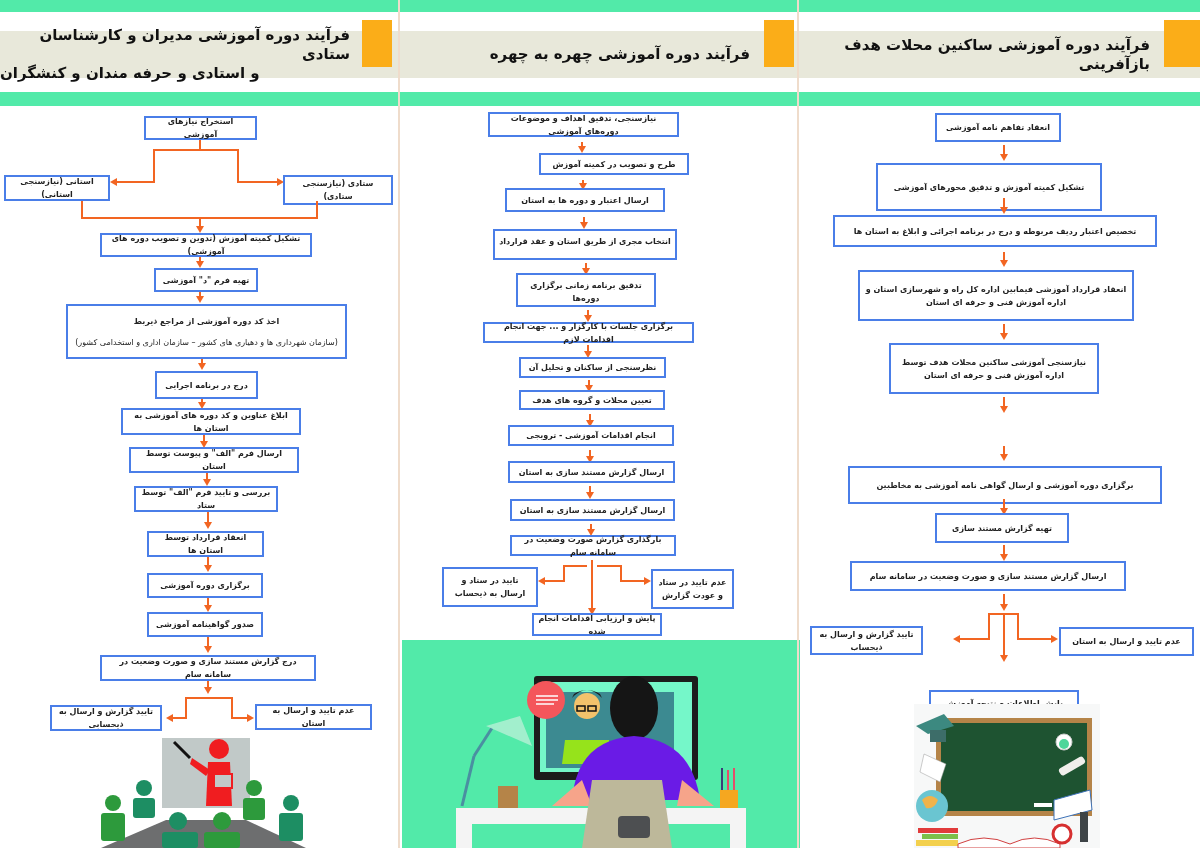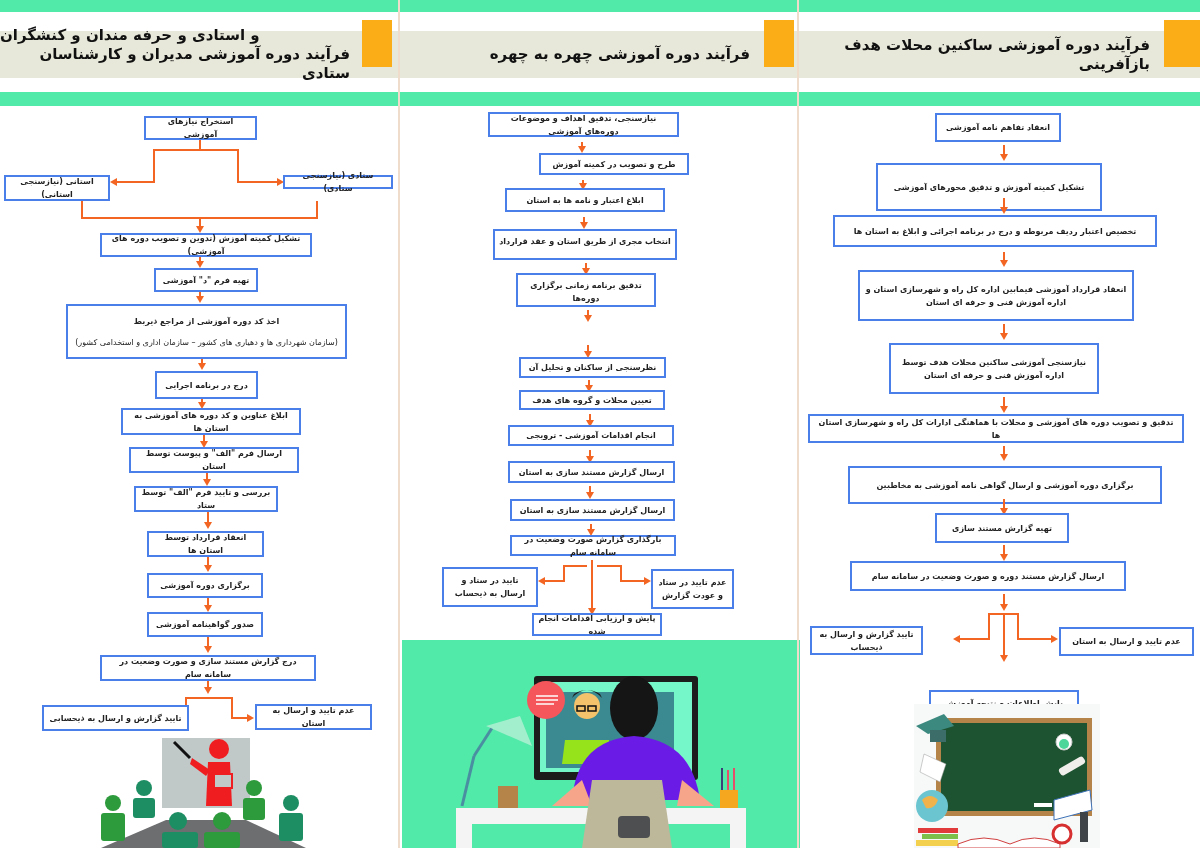--- a/index.html
+++ b/index.html
@@ -25,36 +25,36 @@
   .illus { position: absolute; }
 </style>
 </head>
 <body>
 
 <div class="panel p1">
   <div class="bar-top"></div>
   <div class="title-band"></div>
   <div class="title-sq"></div>
   <div class="title-text">
+    <div>فرآیند دوره آموزشی مدیران و کارشناسان ستادی</div>
     <div>و استادی و حرفه مندان و کنشگران</div>
-    <div>فرآیند دوره آموزشی مدیران و کارشناسان ستادی</div>
   </div>
   <div class="bar-mid"></div>
 
   <div class="box" style="left:144px;top:116px;width:113px;height:24px;">استخراج نیازهای آموزشی</div>
   <div class="line" style="left:199px;top:140px;width:2px;height:11px;"></div>
   <div class="line" style="left:153px;top:149px;width:86px;height:2px;"></div>
   <div class="line" style="left:153px;top:149px;width:2px;height:33px;"></div>
   <div class="line" style="left:237px;top:149px;width:2px;height:33px;"></div>
   <div class="line" style="left:117px;top:181px;width:38px;height:2px;"></div>
   <div class="arrow-l" style="left:110px;top:178px;"></div>
   <div class="line" style="left:237px;top:181px;width:40px;height:2px;"></div>
   <div class="arrow-r" style="left:277px;top:178px;"></div>
   <div class="box" style="left:4px;top:175px;width:106px;height:26px;">استانی (نیازسنجی استانی)</div>
-  <div class="box" style="left:283px;top:175px;width:110px;height:14px;">ستادی (نیازسنجی ستادی)</div>
+  <div class="box" style="left:283px;top:175px;width:110px;height:30px;">ستادی (نیازسنجی ستادی)</div>
   <div class="line" style="left:81px;top:201px;width:2px;height:17px;"></div>
   <div class="line" style="left:316px;top:201px;width:2px;height:17px;"></div>
   <div class="line" style="left:81px;top:217px;width:237px;height:2px;"></div>
   <div class="line" style="left:199px;top:217px;width:2px;height:10px;"></div>
   <div class="arrow" style="left:196px;top:226px;"></div>
 
   <div class="box" style="left:100px;top:233px;width:212px;height:24px;">تشکیل کمیته آموزش (تدوین و تصویب دوره های آموزشی)</div>
   <div class="line" style="left:199px;top:257px;width:2px;height:6px;"></div>
   <div class="arrow" style="left:196px;top:261px;"></div>
   <div class="box" style="left:154px;top:268px;width:104px;height:24px;">تهیه فرم "د" آموزشی</div>
@@ -91,21 +91,21 @@
   <div class="box" style="left:100px;top:655px;width:216px;height:26px;">درج گزارش مستند سازی و صورت وضعیت در سامانه سام</div>
   <div class="line" style="left:207px;top:681px;width:2px;height:8px;"></div>
   <div class="arrow" style="left:204px;top:687px;"></div>
   <div class="line" style="left:185px;top:697px;width:47px;height:2px;"></div>
   <div class="line" style="left:185px;top:697px;width:2px;height:21px;"></div>
   <div class="line" style="left:231px;top:697px;width:2px;height:21px;"></div>
   <div class="line" style="left:173px;top:717px;width:14px;height:2px;"></div>
   <div class="arrow-l" style="left:166px;top:714px;"></div>
   <div class="line" style="left:231px;top:717px;width:16px;height:2px;"></div>
   <div class="arrow-r" style="left:247px;top:714px;"></div>
-  <div class="box" style="left:42px;top:705px;width:147px;height:26px;">تایید گزارش و ارسال به ذیحسابی</div>
+  <div class="box" style="left:50px;top:705px;width:112px;height:26px;">تایید گزارش و ارسال به ذیحسابی</div>
   <div class="box" style="left:255px;top:704px;width:117px;height:26px;">عدم تایید و ارسال به استان</div>
 
   <svg class="illus" style="left:96px;top:736px;" width="220" height="112">
     <rect x="66" y="2" width="88" height="70" fill="#c1c9c8"></rect>
     <line x1="78" y1="6" x2="94" y2="22" stroke="#111" stroke-width="3"></line>
     <circle cx="123" cy="13" r="10" fill="#f01d20"></circle>
     <path d="M112 26 L134 26 L136 70 L110 70 Z" fill="#f01d20"></path>
     <path d="M96 22 L114 34 L110 40 L94 28 Z" fill="#f01d20"></path>
     <rect x="118" y="38" width="18" height="14" fill="#c1c9c8" stroke="#f01d20" stroke-width="2"></rect>
     <path d="M70 84 L150 84 L210 112 L5 112 Z" fill="#6d6e6f"></path>
@@ -134,29 +134,30 @@
     <div>فرآیند دوره آموزشی چهره به چهره</div>
   </div>
   <div class="bar-mid"></div>
 
   <div class="box" style="left:88px;top:112px;width:191px;height:25px;">نیازسنجی، تدقیق اهداف و موضوعات دوره‌های آموزشی</div>
   <div class="line" style="left:181px;top:142px;width:2px;height:5px;"></div>
   <div class="arrow" style="left:178px;top:146px;"></div>
   <div class="box" style="left:107px;top:153px;width:150px;height:22px;margin-left:32px;">طرح و تصویب در کمیته آموزش</div>
   <div class="line" style="left:182px;top:180px;width:2px;height:4px;"></div>
   <div class="arrow" style="left:179px;top:183px;"></div>
-  <div class="box" style="left:105px;top:188px;width:160px;height:24px;">ابلاغ اعتبار و نامه ها به استان</div>
+  <div class="box" style="left:105px;top:188px;width:160px;height:24px;">ارسال اعتبار و دوره ها به استان</div>
   <div class="line" style="left:183px;top:217px;width:2px;height:6px;"></div>
   <div class="arrow" style="left:180px;top:222px;"></div>
   <div class="box" style="left:93px;top:229px;width:184px;height:31px;align-items:flex-start;padding-top:4px;">انتخاب مجری از طریق استان و عقد قرارداد</div>
   <div class="line" style="left:185px;top:263px;width:2px;height:6px;"></div>
   <div class="arrow" style="left:182px;top:268px;"></div>
   <div class="box" style="left:516px;top:273px;width:140px;height:34px;left:116px;align-items:flex-start;padding-top:4px;">تدقیق برنامه زمانی برگزاری دوره‌ها</div>
   <div class="line" style="left:187px;top:310px;width:2px;height:6px;"></div>
   <div class="arrow" style="left:184px;top:315px;"></div>
+  <div class="box" style="left:83px;top:322px;width:211px;height:21px;">برگزاری جلسات با کارگزار و ... جهت انجام اقدامات لازم</div>
   <div class="line" style="left:187px;top:345px;width:2px;height:7px;"></div>
   <div class="arrow" style="left:184px;top:351px;"></div>
   <div class="box" style="left:119px;top:357px;width:147px;height:21px;">نظرسنجی از ساکنان و تحلیل آن</div>
   <div class="line" style="left:188px;top:380px;width:2px;height:6px;"></div>
   <div class="arrow" style="left:185px;top:385px;"></div>
   <div class="box" style="left:119px;top:390px;width:146px;height:20px;">تعیین محلات و گروه های هدف</div>
   <div class="line" style="left:189px;top:414px;width:2px;height:7px;"></div>
   <div class="arrow" style="left:186px;top:420px;"></div>
   <div class="box" style="left:108px;top:425px;width:166px;height:21px;">انجام اقدامات آموزشی - ترویجی</div>
   <div class="line" style="left:189px;top:450px;width:2px;height:7px;"></div>
@@ -234,30 +235,29 @@
   <div class="arrow" style="left:200px;top:207px;"></div>
   <div class="box" style="left:33px;top:215px;width:324px;height:32px;">تخصیص اعتبار ردیف مربوطه و درج در برنامه اجرائی و ابلاغ به استان ها</div>
   <div class="line" style="left:203px;top:252px;width:2px;height:9px;"></div>
   <div class="arrow" style="left:200px;top:260px;"></div>
   <div class="box" style="left:58px;top:270px;width:276px;height:51px;">انعقاد قرارداد آموزشی فیمابین اداره کل راه و شهرسازی استان و اداره آموزش فنی و حرفه ای استان</div>
   <div class="line" style="left:203px;top:324px;width:2px;height:10px;"></div>
   <div class="arrow" style="left:200px;top:333px;"></div>
   <div class="box" style="left:89px;top:343px;width:210px;height:51px;">نیازسنجی آموزشی ساکنین محلات هدف توسط اداره آموزش فنی و حرفه ای استان</div>
   <div class="line" style="left:203px;top:397px;width:2px;height:10px;"></div>
   <div class="arrow" style="left:200px;top:406px;"></div>
-  <div class="box" style="left:8px;top:414px;width:376px;height:29px;">تدقیق و تصویب دوره های آموزشی و محلات با هماهنگی ادارات کل راه و شهرسازی استان ها</div>
   <div class="line" style="left:203px;top:446px;width:2px;height:9px;"></div>
   <div class="arrow" style="left:200px;top:454px;"></div>
   <div class="box" style="left:48px;top:466px;width:314px;height:38px;">برگزاری دوره آموزشی و ارسال گواهی نامه آموزشی به مخاطبین</div>
   <div class="line" style="left:203px;top:499px;width:2px;height:10px;"></div>
   <div class="arrow" style="left:200px;top:508px;"></div>
   <div class="box" style="left:135px;top:513px;width:134px;height:30px;">تهیه گزارش مستند سازی</div>
   <div class="line" style="left:203px;top:545px;width:2px;height:11px;"></div>
   <div class="arrow" style="left:200px;top:554px;"></div>
-  <div class="box" style="left:50px;top:561px;width:276px;height:30px;">ارسال گزارش مستند دوره و صورت وضعیت در سامانه سام</div>
+  <div class="box" style="left:50px;top:561px;width:276px;height:30px;">ارسال گزارش مستند سازی و صورت وضعیت در سامانه سام</div>
   <div class="line" style="left:203px;top:594px;width:2px;height:12px;"></div>
   <div class="arrow" style="left:200px;top:604px;"></div>
   <div class="line" style="left:188px;top:613px;width:30px;height:2px;"></div>
   <div class="line" style="left:188px;top:613px;width:2px;height:26px;"></div>
   <div class="line" style="left:217px;top:613px;width:2px;height:26px;"></div>
   <div class="line" style="left:203px;top:613px;width:2px;height:44px;"></div>
   <div class="arrow" style="left:200px;top:655px;"></div>
   <div class="line" style="left:160px;top:638px;width:30px;height:2px;"></div>
   <div class="arrow-l" style="left:153px;top:635px;"></div>
   <div class="line" style="left:217px;top:638px;width:34px;height:2px;"></div>

